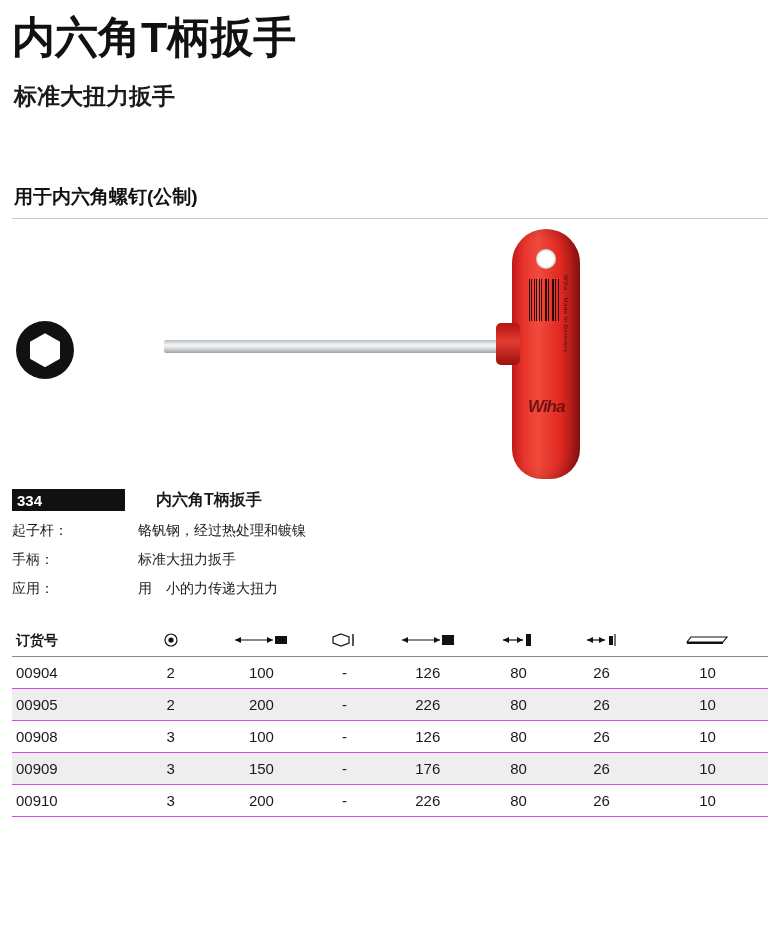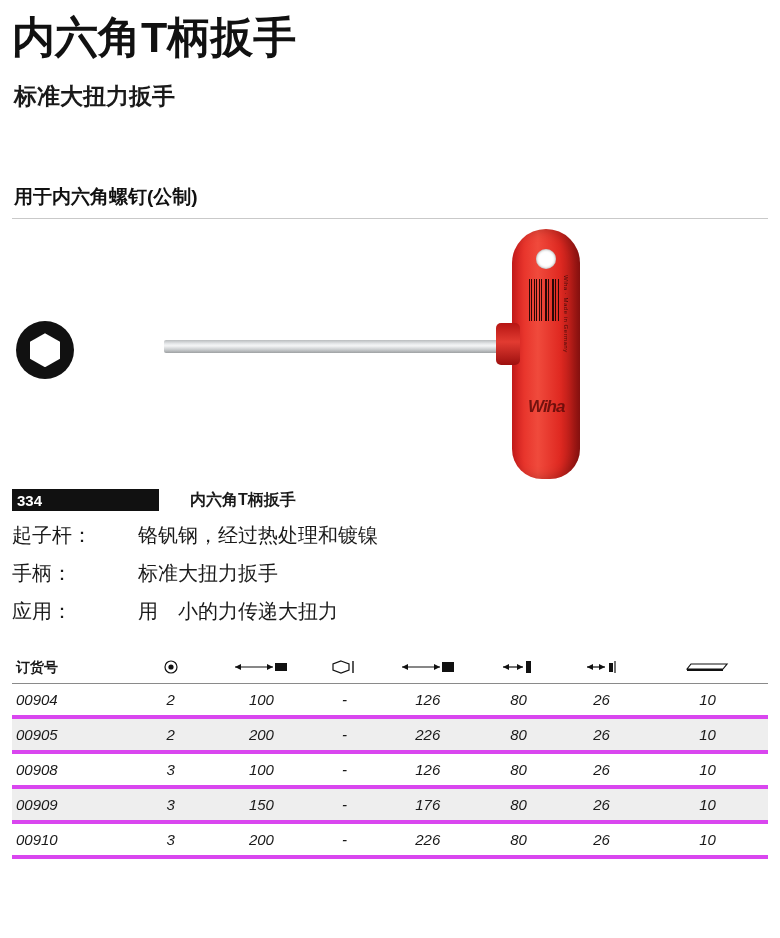--- a/index.html
+++ b/index.html
@@ -151,38 +151,38 @@
     opacity: .85;
   }
 
   
   .code-row {
     display: flex;
     align-items: center;
     margin-top: 2px;
   }
   .code-badge {
-    width: 147px;
+    width: 113px;
     height: 22px;
     background: #111;
     color: #fff;
     font-size: 15px;
     font-weight: bold;
     display: flex;
     align-items: center;
     padding-left: 5px;
   }
   .code-name {
     font-size: 16px;
     font-weight: bold;
     margin-left: 31px;
   }
   .spec-line {
     display: flex;
-    font-size: 20px;
+    font-size: 14px;
     margin-top: 11px;
   }
   .spec-label { width: 126px; }
   .spec-value { flex: 1; }
 
   
   table {
     width: 100%;
     border-collapse: collapse;
     margin-top: 30px;
@@ -193,22 +193,21 @@
     text-align: center;
     padding: 4px 0 6px 0;
     border-bottom: 1px solid #8a8a8a;
     font-size: 14px;
     white-space: nowrap;
   }
   thead th.first { text-align: left; padding-left: 4px; }
   tbody td {
     text-align: center;
     padding: 7px 0;
-    border-bottom: 4px solid #d946ef;
-    font-style: italic;
+    border-bottom: 1px solid #d946ef;
   }
   tbody td.first { text-align: left; padding-left: 4px; }
   tbody tr:nth-child(even) { background: #eeeeee; }
 
   .hdr-icon { display:inline-block; vertical-align: middle; }
 
   .col-a { width: 16%; }
   .col-b { width: 10%; }
   .col-c { width: 14%; }
   .col-d { width: 8%; }

